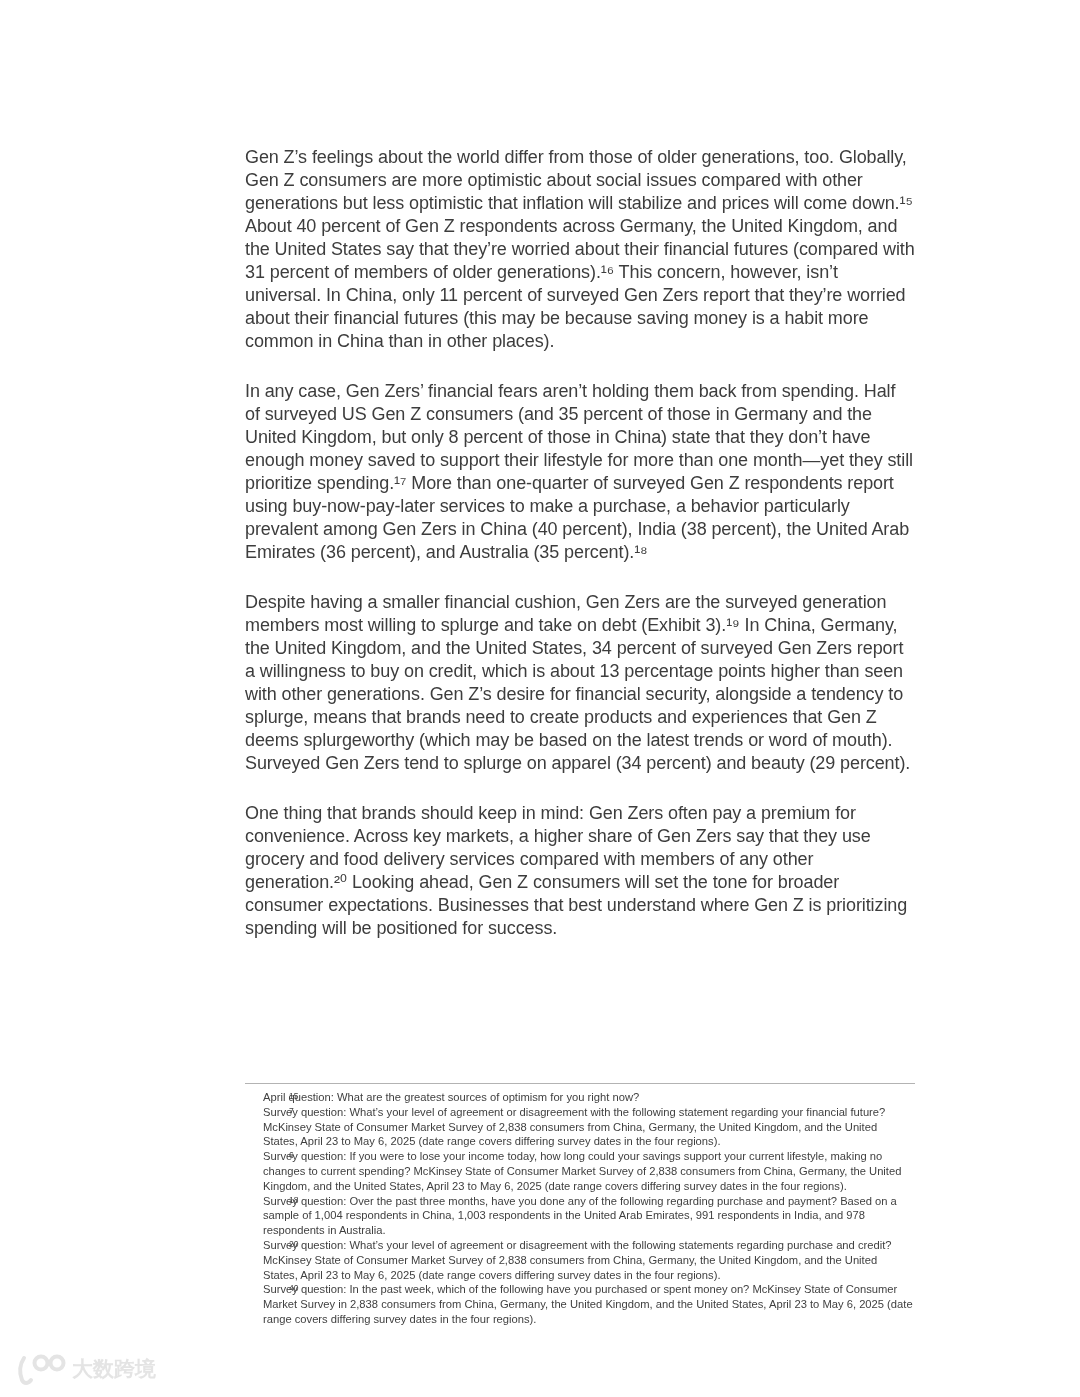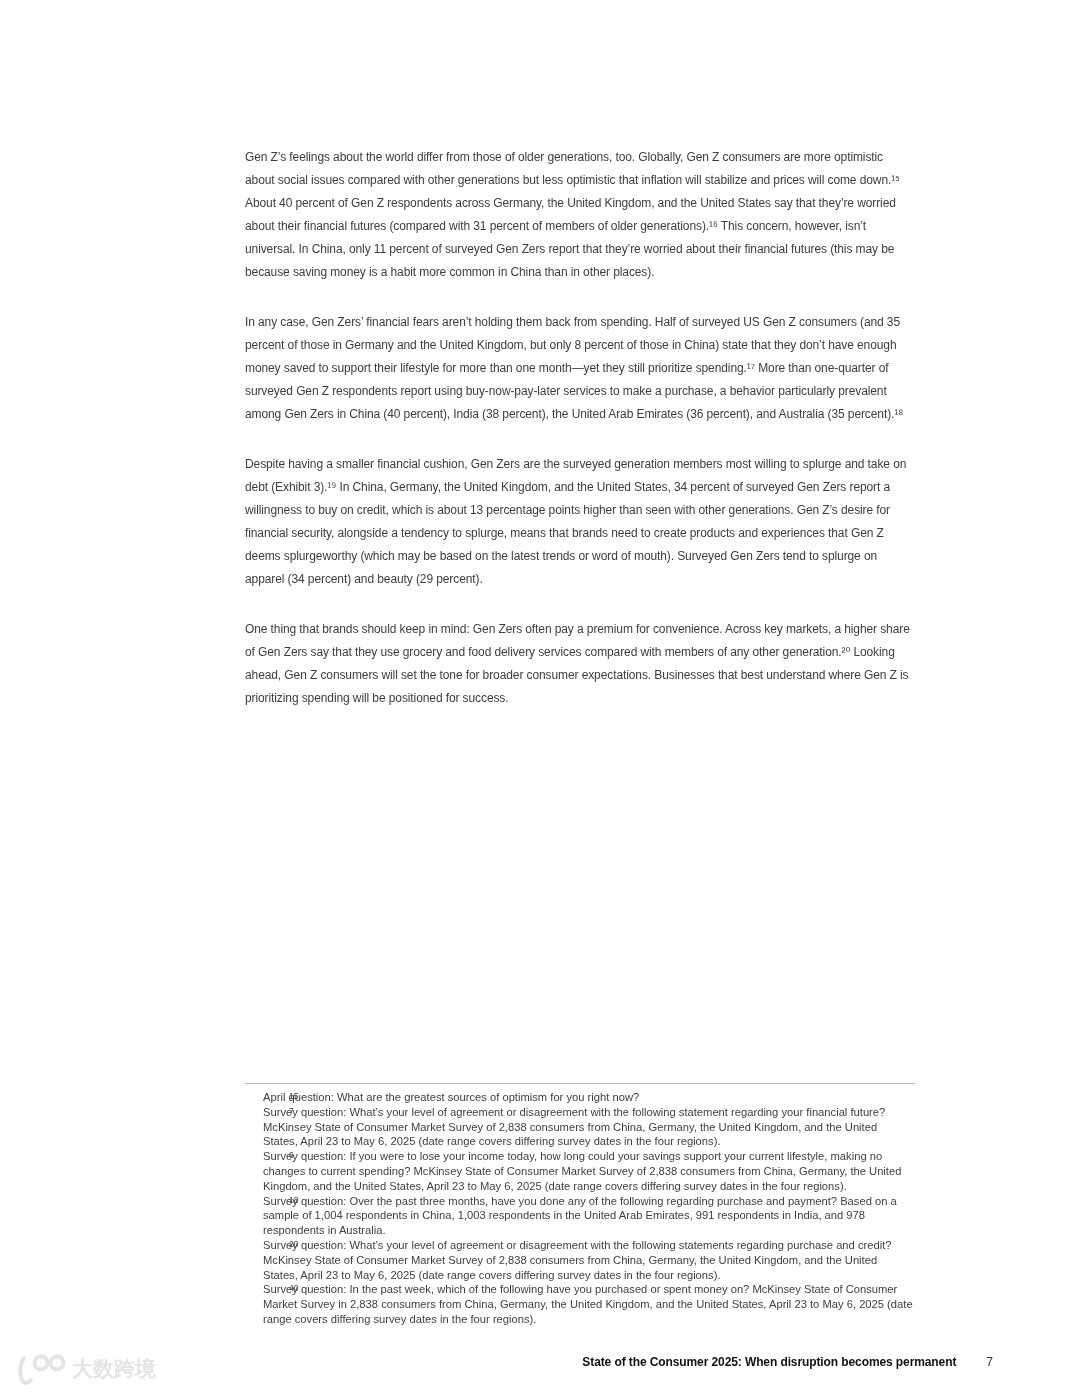--- a/index.html
+++ b/index.html
@@ -18,21 +18,21 @@
 
   
   .content {
     position: absolute;
     left: 245px;
     top: 146px;
     width: 670px;
   }
   .para {
     margin: 0 0 27px 0;
-    font-size: 12px;
+    font-size: 18px;
     line-height: 23px;
     letter-spacing: -0.1px;
     color: #3d3d3d;
     text-align: left;
   }
 
   
   .footnotes {
     position: absolute;
     left: 245px;
@@ -151,18 +151,14 @@
     <span>
       <svg width="52" height="38" viewBox="0 0 52 38" fill="none">
         <path d="M10 8 C 6 14, 5 22, 8 30 C 10 34, 14 34, 17 30" stroke="#e4e4e4" stroke-width="4" stroke-linecap="round" fill="none"></path>
         <circle cx="27" cy="13" r="6.5" stroke="#e4e4e4" stroke-width="4" fill="none"></circle>
         <circle cx="43" cy="13" r="6.5" stroke="#e4e4e4" stroke-width="4" fill="none"></circle>
       </svg>
     </span>
     <span>大数跨境</span>
   </div>
 
-  <footer class="footer-bar">
-    <span class="footer-title">State of the Consumer 2025: When disruption becomes permanent</span>
-    <span class="footer-page">7</span>
-  </footer>
 
 </div>
 
 </body></html>

